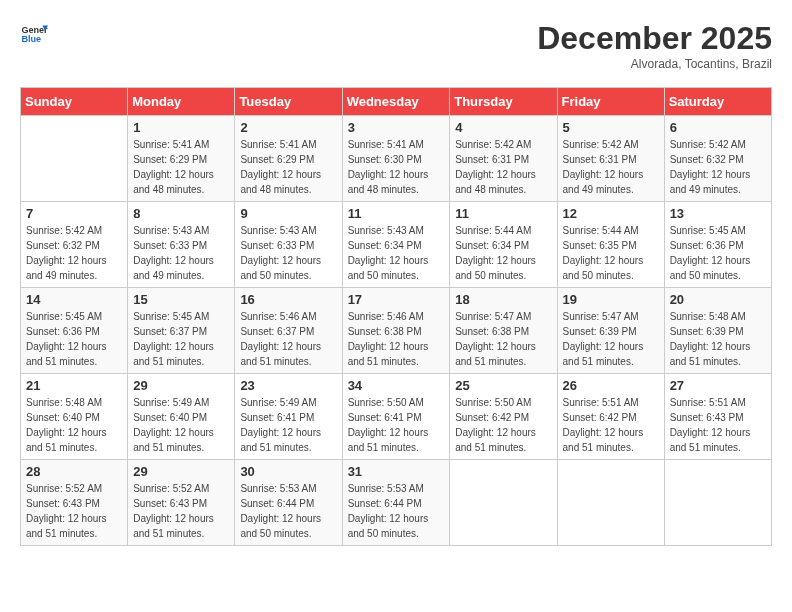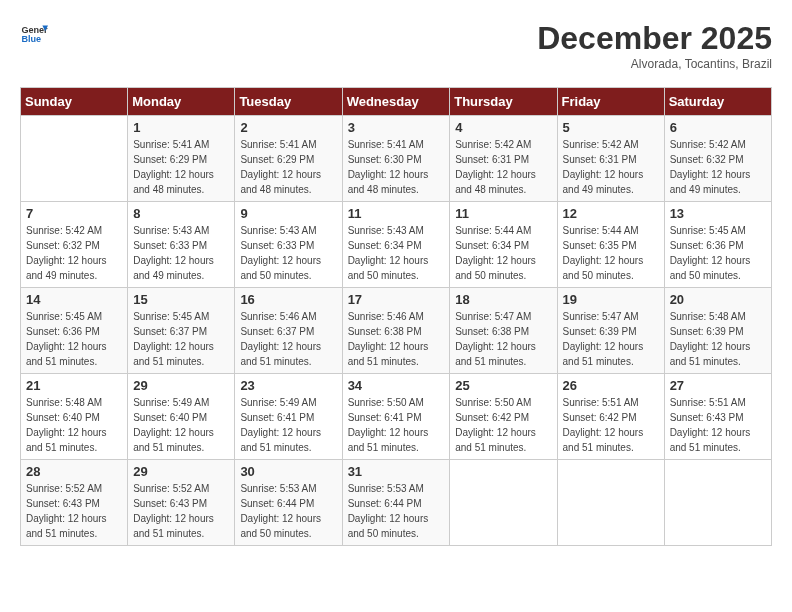--- a/index.html
+++ b/index.html
@@ -36,21 +36,21 @@
     .subtitle {
       font-size: 12px;
       color: #555;
     }
     table {
       width: 100%;
       border-collapse: collapse;
       font-size: 11px;
     }
     thead tr th {
-      background-color: #7f1d1d;
+      background-color: #ef4444;
       color: #fff;
       padding: 6px 4px;
       text-align: left;
       font-size: 13px;
       font-weight: bold;
       border: 1px solid #ccc;
     }
     tbody tr td {
       border: 1px solid #ccc;
       vertical-align: top;

